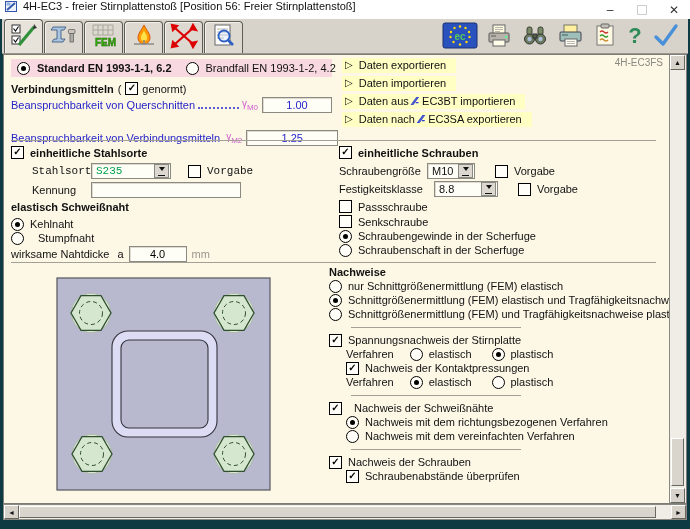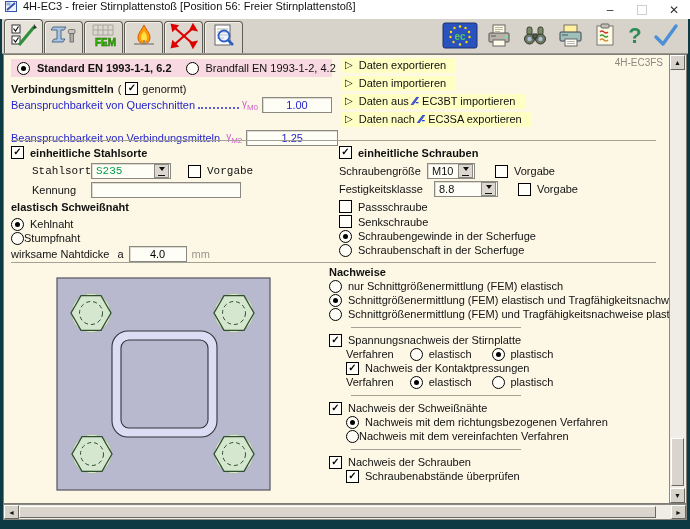--- a/index.html
+++ b/index.html
@@ -293,21 +293,21 @@
       </div>
 
       <div class="sec" style="left:7px;top:144px;">
         <div class="row bold" style="height:15px;">
           <span>elastisch Schweißnaht</span>
         </div>
         <div class="row" style="height:14px;margin-top:3px;gap:6px;">
           <span class="rb checked"></span>
           <span>Kehlnaht</span>
         </div>
-        <div class="row" style="height:14px;gap:0;">
+        <div class="row" style="height:14px;gap:14px;">
           <span class="rb"></span>
           <span>Stumpfnaht</span>
         </div>
         <div class="row" style="height:18px;gap:5px;">
           <span>wirksame Nahtdicke</span>
           <span style="margin-left:3px;">a</span>
           <input class="inp" style="width: 58px;" readonly="" value="4.0">
           <span class="gray">mm</span>
         </div>
       </div>
@@ -434,29 +434,29 @@
           <span style="width:4px;"></span>
           <span class="rb checked"></span>
           <span>elastisch</span>
           <span style="width:8px;"></span>
           <span class="rb"></span>
           <span>plastisch</span>
         </div>
         <div style="height:12px;position:relative;">
             <div class="divider" style="left:22px;top:6px;width:170px;"></div>
           </div>
-        <div class="r14" style="gap:6px;">
+        <div class="r14" style="gap:12px;">
           <span class="cb checked"></span>
           <span>Nachweis der Schweißnähte</span>
         </div>
         <div class="r14 ind" style="gap:6px;">
           <span class="rb checked"></span>
           <span>Nachweis mit dem richtungsbezogenen Verfahren</span>
         </div>
-        <div class="r14 ind" style="">
+        <div class="r14 ind" style="gap:6px;">
           <span class="rb"></span>
           <span>Nachweis mit dem vereinfachten Verfahren</span>
         </div>
         <div style="height:12px;position:relative;">
             <div class="divider" style="left:22px;top:6px;width:170px;"></div>
           </div>
         <div class="r14" style="gap:6px;">
           <span class="cb checked"></span>
           <span>Nachweis der Schrauben</span>
         </div>

